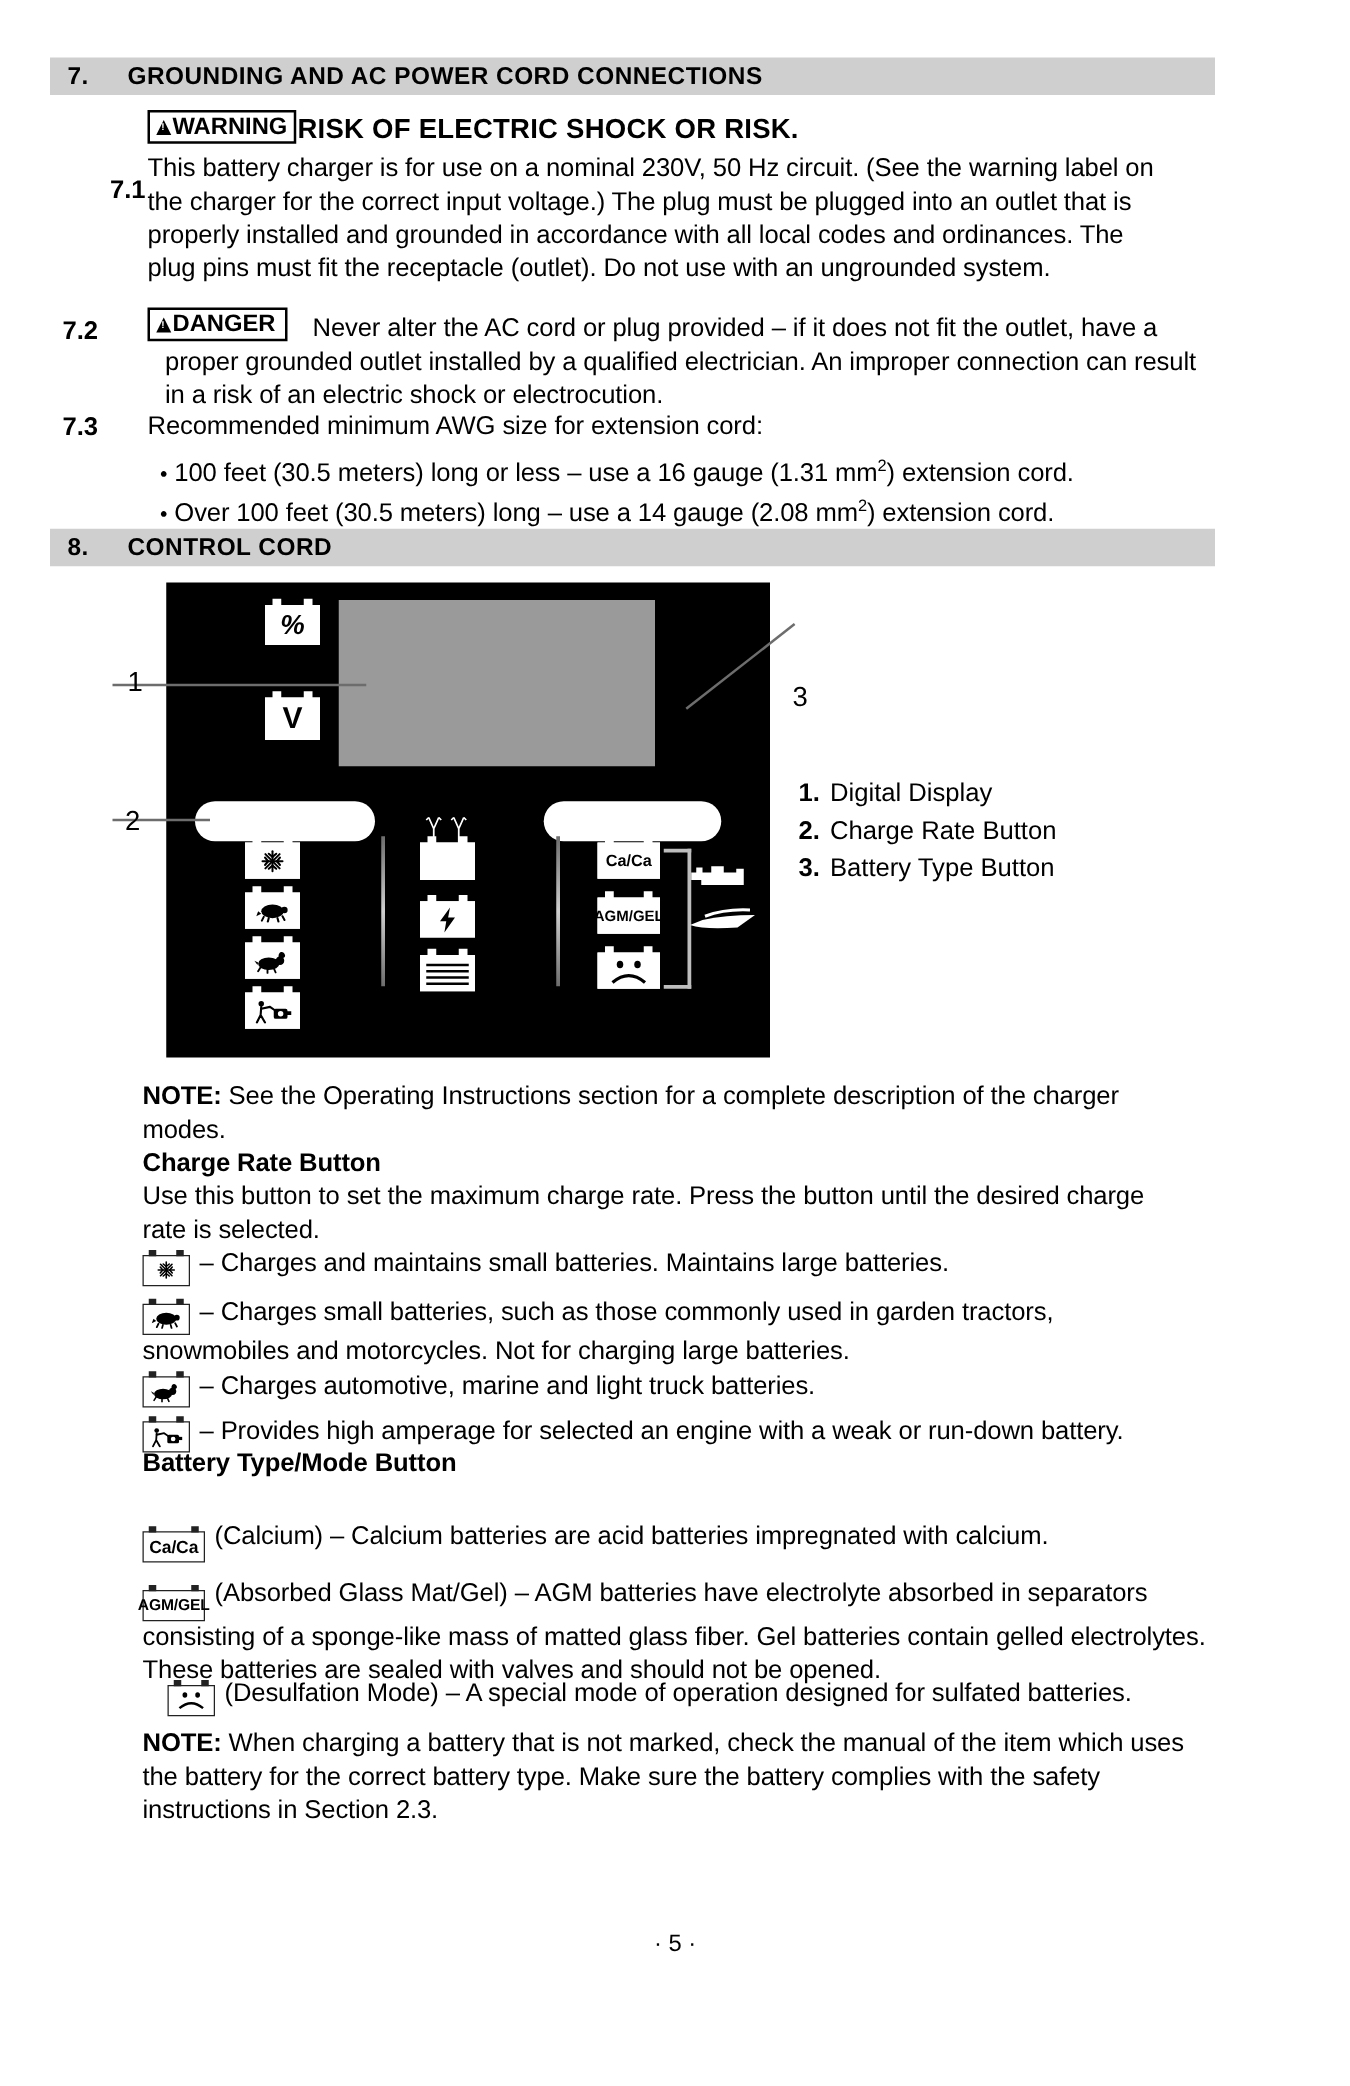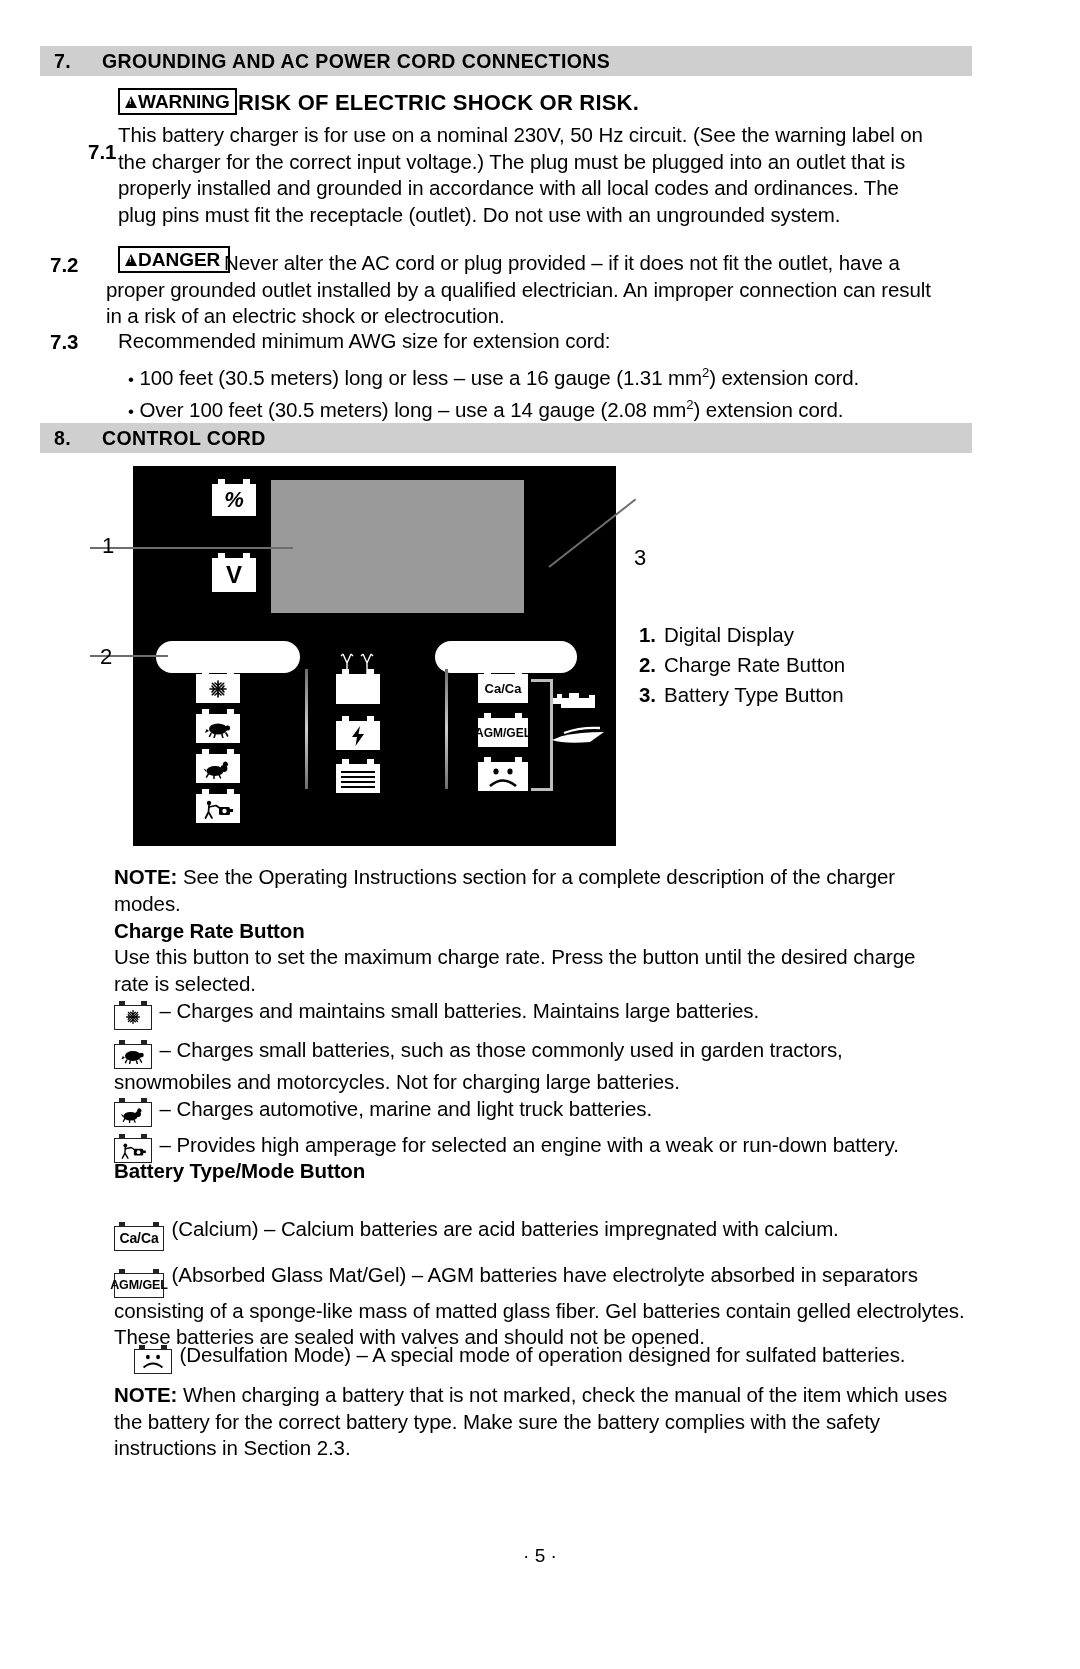--- a/index.html
+++ b/index.html
@@ -220,21 +220,21 @@
   <div id="warn-title">RISK OF ELECTRIC SHOCK OR RISK.</div>
 
   <div class="num-lbl" style="left:50px; top:140px;margin-left:38px;">7.1</div>
   <div class="txt" style="left:118px; top:122px; width:806px;">This battery charger is for use on a nominal 230V, 50 Hz circuit. (See the warning label on the charger for the correct input voltage.) The plug must be plugged into an outlet that is properly installed and grounded in accordance with all local codes and ordinances. The plug pins must fit the receptacle (outlet). Do not use with an ungrounded system.</div>
 
   <div class="num-lbl" style="left:50px; top:253px;">7.2</div>
   <div class="alertbox" id="dang-box">
     <span class="tri"></span>
       <span>DANGER</span>
   </div>
-  <div class="txt" style="left:106px; top:250px; width:842px; text-indent:118px;">Never alter the AC cord or plug provided – if it does not fit the outlet, have a proper grounded outlet installed by a qualified electrician. An improper connection can result in a risk of an electric shock or electrocution.</div>
+  <div class="txt" style="left:132px; top:250px; width:842px; text-indent:118px;">Never alter the AC cord or plug provided – if it does not fit the outlet, have a proper grounded outlet installed by a qualified electrician. An improper connection can result in a risk of an electric shock or electrocution.</div>
 
   <div class="num-lbl" style="left:50px; top:330px;">7.3</div>
   <div class="txt" style="left:118px; top:328px; width:800px;">Recommended minimum AWG size for extension cord:</div>
 
   <div class="txt" style="left:128px; top:360px; width:840px;">
     <span style="font-size:17px;">•</span>
     <span>100 feet (30.5 meters) long or less – use a 16 gauge (1.31 mm</span><sup>2</sup><span>) extension cord.</span>
   </div>
   <div class="txt" style="left:128px; top:392px; width:840px;">
     <span style="font-size:17px;">•</span>

